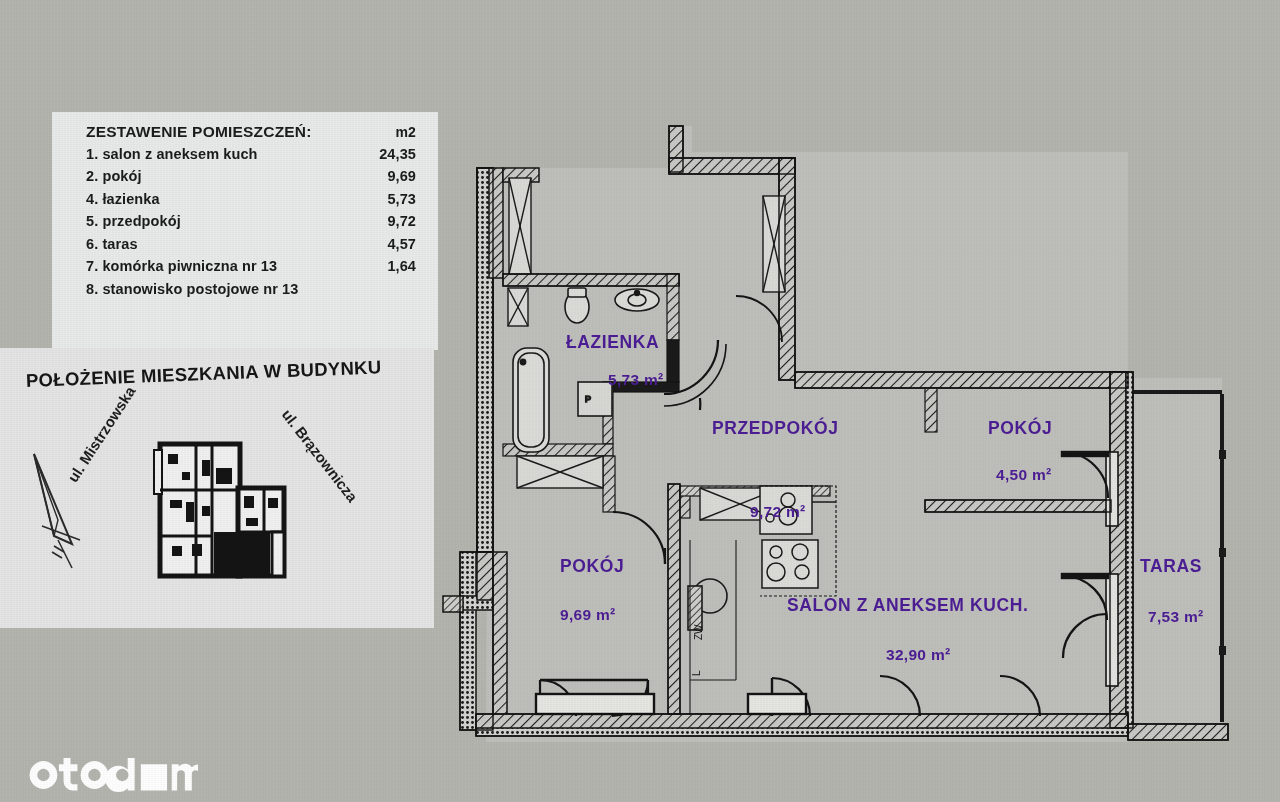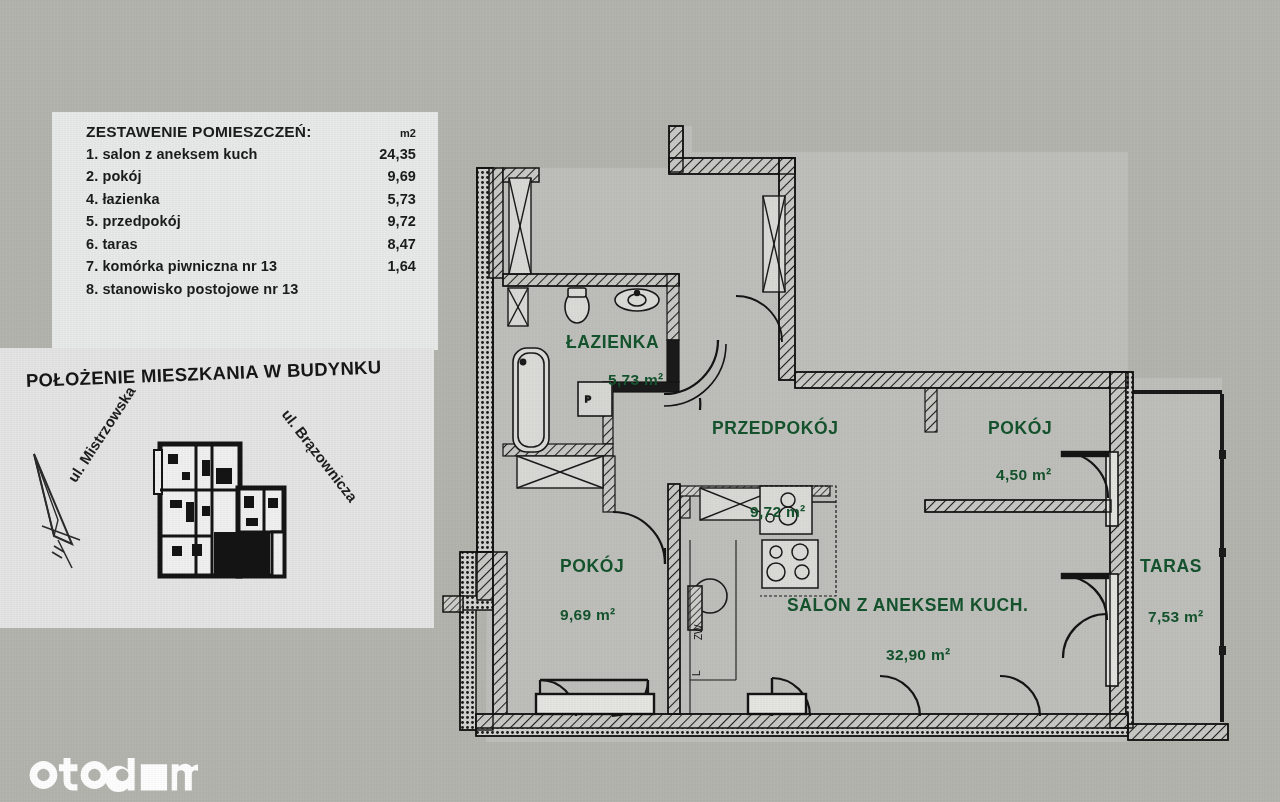--- a/index.html
+++ b/index.html
@@ -55,21 +55,21 @@
   }
   .leg-row .lbl { flex: 0 0 auto; }
   .leg-row .spc { flex: 1 1 auto; }
   .leg-row .val {
     flex: 0 0 auto;
     width: 56px;
     text-align: right;
     padding-right: 12px;
   }
   #legend-title .lbl { font-size: 15.5px; letter-spacing: 0.2px; }
-  #legend-title .val { font-size: 11px; }
+  #legend-title .val { font-size: 14px; }
 
   
   #loc-box {
     position: absolute;
     left: 0px;
     top: 348px;
     width: 434px;
     height: 280px;
     background: #e4e5e4;
   }
@@ -121,21 +121,21 @@
   
   #logo {
     position: absolute;
     left: 28px;
     top: 758px;
     width: 170px;
     height: 34px;
   }
   .roomlabel {
     position: absolute;
-    color: #14532d;
+    color: #4c1d95;
     font-weight: bold;
     white-space: nowrap;
   }
   .rl-name { font-size: 17.5px; letter-spacing: 0.6px; }
   .rl-area { font-size: 15.5px; letter-spacing: 0.3px; }
 </style>
 </head>
 <body>
 
 <div id="page">
@@ -396,21 +396,21 @@
         <span class="val">5,73</span>
       </div>
       <div class="leg-row">
         <span class="lbl">5. przedpokój</span>
         <span class="spc"></span>
         <span class="val">9,72</span>
       </div>
       <div class="leg-row">
         <span class="lbl">6. taras</span>
         <span class="spc"></span>
-        <span class="val">8,47</span>
+        <span class="val">4,57</span>
       </div>
       <div class="leg-row">
         <span class="lbl">7. komórka piwniczna nr 13</span>
         <span class="spc"></span>
         <span class="val">1,64</span>
       </div>
       <div class="leg-row">
         <span class="lbl">8. stanowisko postojowe nr 13</span>
         <span class="spc"></span>
         <span class="val"></span>

